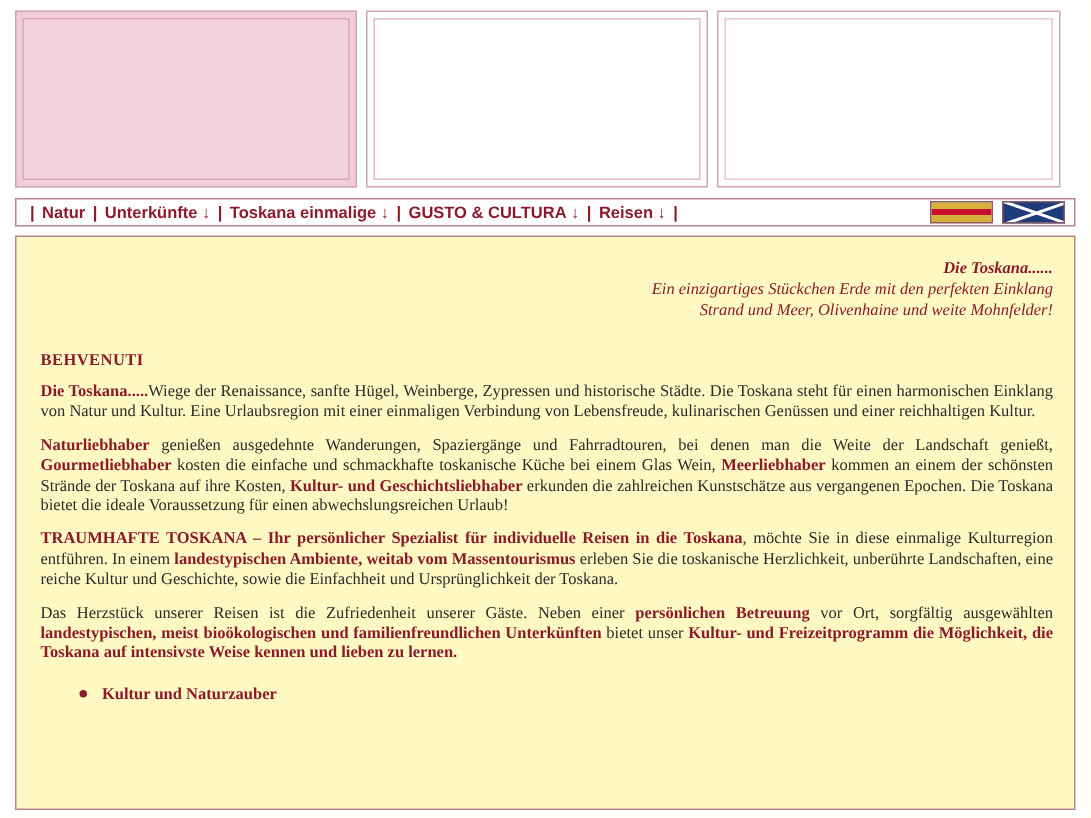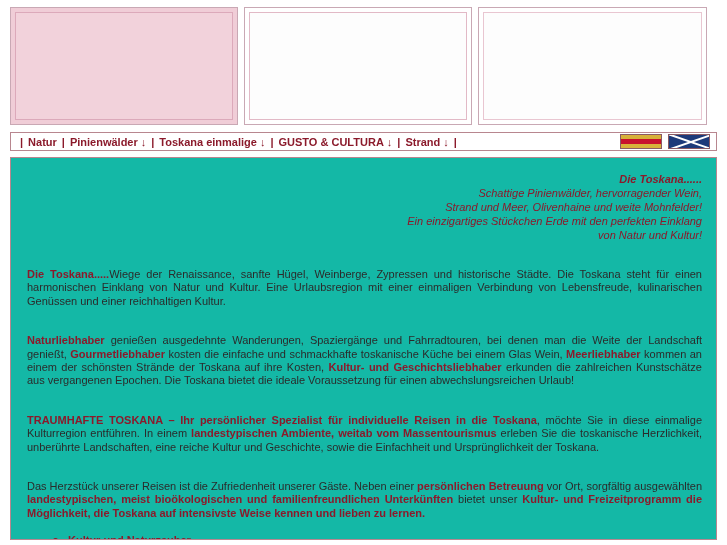--- a/index.html
+++ b/index.html
@@ -124,26 +124,27 @@
     left: -6px; top: 6px;
     width: 56px; height: 2px;
     background: #ffffff;
     transform: rotate(-19deg);
   }
 
   
   .content {
     margin: 6px 10px 0 10px;
     border: 1px solid #b8868f;
-    background: #14b8a6;
+    background: #fef9c3;
     box-sizing: border-box;
     height: 383px;
     overflow: hidden;
     padding: 10px 14px 0 16px;
     position: relative;
+    font-family: Liberation Serif, serif;
   }
 
   .intro {
     text-align: right;
     color: #8b1a2b;
     font-style: italic;
     font-size: 11px;
     line-height: 14px;
     margin-top: 4px;
   }
@@ -154,21 +155,21 @@
 
   .benvenuti {
     margin-top: 20px;
     color: #8b1a2b;
     font-weight: bold;
     font-size: 11px;
     letter-spacing: 0.3px;
   }
 
   .para {
-    margin-top: 26px;
+    margin-top: 9px;
     text-align: justify;
     font-size: 11px;
     line-height: 13.4px;
     color: #2b2b2b;
   }
   .em-red { color: #8b1a2b; font-weight: bold; }
 
   .bullets {
     margin-top: 14px;
     margin-bottom: 4px;
@@ -211,52 +212,51 @@
   </div>
 
   <div class="navbar">
     <div class="nav-items">
       <span class="nav-sep">|</span>
       <span class="nav-item">
         <span>Natur</span>
       </span>
       <span class="nav-sep">|</span>
       <span class="nav-item">
-        <span>Pinienwälder</span><span class="arrow">↓</span>
+        <span>Unterkünfte</span><span class="arrow">↓</span>
       </span>
       <span class="nav-sep">|</span>
       <span class="nav-item">
         <span>Toskana einmalige</span><span class="arrow">↓</span>
       </span>
       <span class="nav-sep">|</span>
       <span class="nav-item">
         <span>GUSTO &amp; CULTURA</span><span class="arrow">↓</span>
       </span>
       <span class="nav-sep">|</span>
       <span class="nav-item">
-        <span>Strand</span><span class="arrow">↓</span>
+        <span>Reisen</span><span class="arrow">↓</span>
       </span>
       <span class="nav-sep">|</span>
     </div>
     <div class="flags">
       <div class="flag de"></div>
       <div class="flag en"></div>
     </div>
   </div>
 
   <div class="content">
 
     <div class="intro">
       <div class="t1">Die Toskana......</div>
-      <div>Schattige Pinienwälder, hervorragender Wein,</div>
+      <div>Ein einzigartiges Stückchen Erde mit den perfekten Einklang</div>
       <div>Strand und Meer, Olivenhaine und weite Mohnfelder!</div>
-      <div>Ein einzigartiges Stückchen Erde mit den perfekten Einklang</div>
-      <div>von Natur und Kultur!</div>
-    </div>
-
+    </div>
+
+    <div class="benvenuti">BEHVENUTI</div>
 
     <div class="para"><span class="em-red">Die Toskana.....</span><span>Wiege der Renaissance, sanfte Hügel, Weinberge, Zypressen und historische Städte. Die Toskana steht für einen harmonischen Einklang von Natur und Kultur. Eine Urlaubsregion mit einer einmaligen Verbindung von Lebensfreude, kulinarischen Genüssen und einer reichhaltigen Kultur.</span></div>
 
     <div class="para"><span class="em-red">Naturliebhaber</span><span> genießen ausgedehnte Wanderungen, Spaziergänge und Fahrradtouren, bei denen man die Weite der Landschaft genießt, </span><span class="em-red">Gourmetliebhaber</span><span> kosten die einfache und schmackhafte toskanische Küche bei einem Glas Wein, </span><span class="em-red">Meerliebhaber</span><span> kommen an einem der schönsten Strände der Toskana auf ihre Kosten, </span><span class="em-red">Kultur- und Geschichtsliebhaber</span><span> erkunden die zahlreichen Kunstschätze aus vergangenen Epochen. Die Toskana bietet die ideale Voraussetzung für einen abwechslungsreichen Urlaub!</span></div>
 
     <div class="para"><span class="em-red">TRAUMHAFTE TOSKANA – Ihr persönlicher Spezialist für individuelle Reisen in die Toskana</span><span>, möchte Sie in diese einmalige Kulturregion entführen. In einem </span><span class="em-red">landestypischen Ambiente, weitab vom Massentourismus</span><span> erleben Sie die toskanische Herzlichkeit, unberührte Landschaften, eine reiche Kultur und Geschichte, sowie die Einfachheit und Ursprünglichkeit der Toskana.</span></div>
 
     <div class="para"><span>Das Herzstück unserer Reisen ist die Zufriedenheit unserer Gäste. Neben einer </span><span class="em-red">persönlichen Betreuung</span><span> vor Ort, sorgfältig ausgewählten </span><span class="em-red">landestypischen, meist bioökologischen und familienfreundlichen Unterkünften</span><span> bietet unser </span><span class="em-red">Kultur- und Freizeitprogramm die Möglichkeit, die Toskana auf intensivste Weise kennen und lieben zu lernen.</span></div>
 
 

